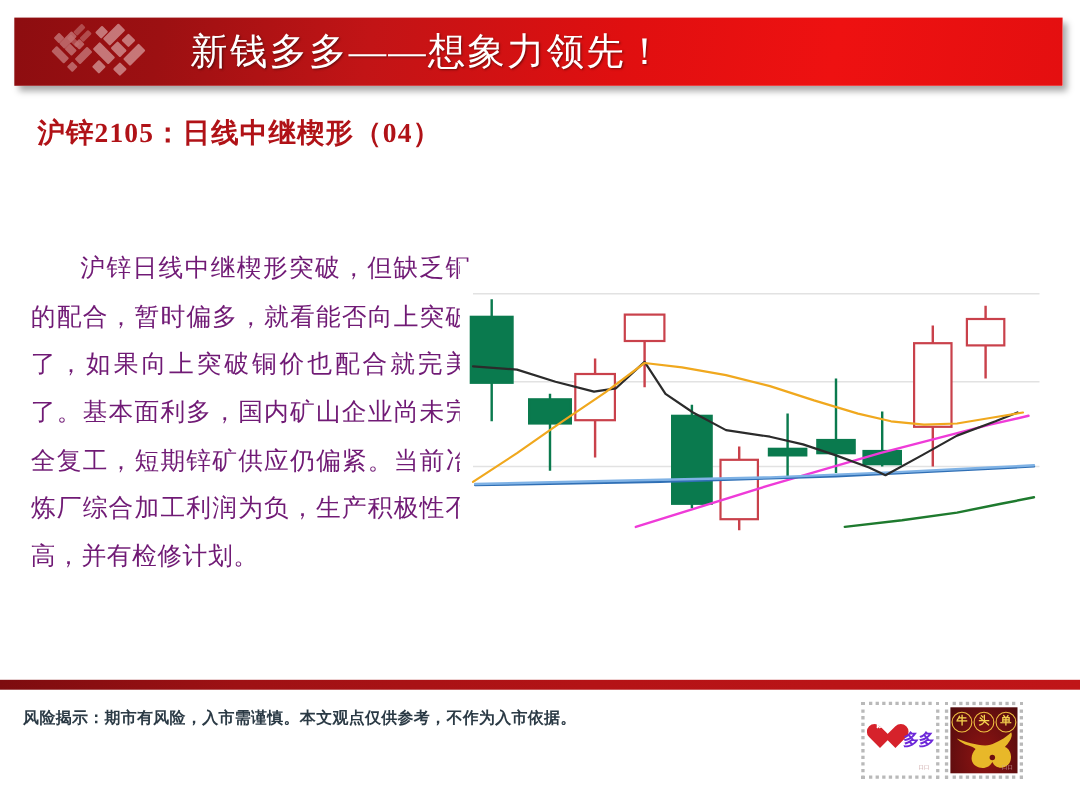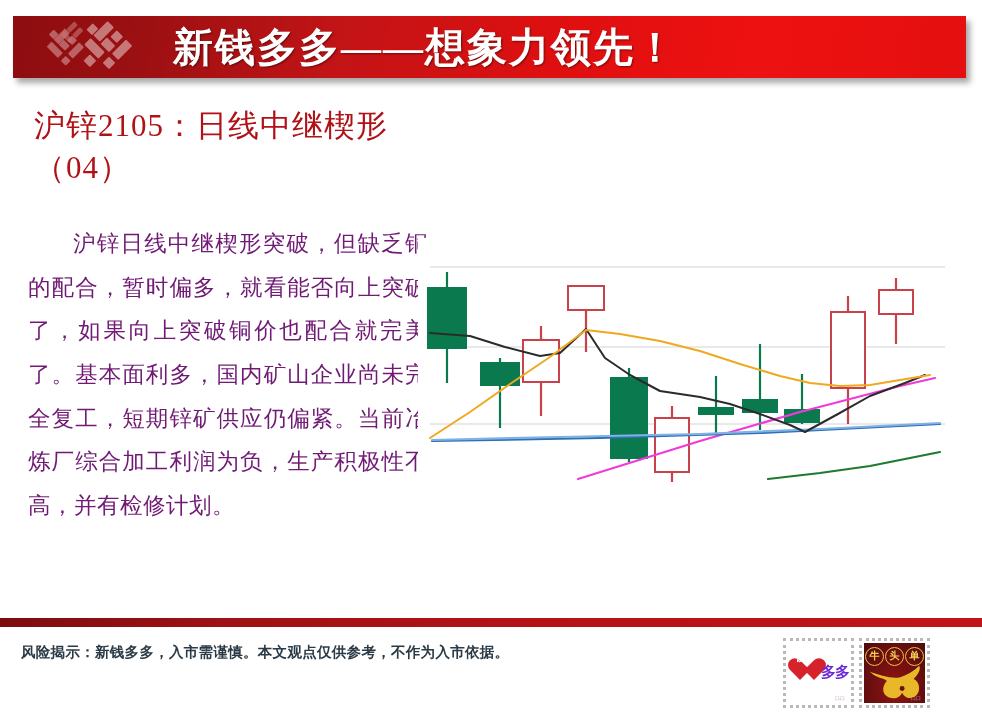--- a/index.html
+++ b/index.html
@@ -18,30 +18,30 @@
     position:absolute;left:13px;top:16px;width:953px;height:62px;
     background:linear-gradient(100deg,#8d0d10 0%,#9c1012 14%,#c21416 34%,#e00f10 58%,#ee1111 78%,#e40f10 100%);
     box-shadow:4px 5px 6px rgba(0,0,0,.35);
     overflow:hidden;
   }
   .knot{
     position:absolute;left:18px;top:4px;width:120px;height:56px;opacity:.55;
   }
   .banner-title{
     position:absolute;left:160px;top:50%;transform:translateY(-50%);
-    color:#fff;font-size:40px;font-weight:bold;letter-spacing:2px;
+    color:#fff;font-size:34px;font-weight:normal;letter-spacing:2px;
     font-family:"Liberation Serif","DejaVu Serif",serif;
     text-shadow:1px 1px 2px rgba(0,0,0,.45);
     white-space:nowrap;
   }
 
   
   .headline{
     position:absolute;left:34px;top:105px;width:400px;
-    color:#b01217;font-size:31px;font-weight:normal;line-height:1.35;
+    color:#b01217;font-size:25px;font-weight:bold;line-height:1.35;
     font-family:"Liberation Serif","DejaVu Serif",serif;
     letter-spacing:1px;
   }
 
   
   .body-text{
     position:absolute;left:28px;top:224px;width:400px;
     color:#701a75;font-size:22.5px;line-height:1.94;
     text-align:justify;text-indent:2em;
     font-family:Liberation Mono, monospace;
@@ -210,21 +210,21 @@
         <polyline points="578,479 700,441 800,412 900,386 935,378" fill="none" stroke="#ef3bd8" stroke-width="2.2" stroke-linecap="round" stroke-linejoin="round"></polyline>
         <polyline points="768,479 820,473 870,466 910,458 940,452" fill="none" stroke="#1e7a2e" stroke-width="2.2" stroke-linecap="round" stroke-linejoin="round"></polyline>
         <polyline points="432,441 600,438 760,433 880,427 940,424" fill="none" stroke="#2f6fb5" stroke-width="2.2" stroke-linecap="round" stroke-linejoin="round"></polyline>
         <polyline points="432,440 560,437 700,434 820,429 900,425 940,423" fill="none" stroke="#7fb2e5" stroke-width="2.2" stroke-linecap="round" stroke-linejoin="round"></polyline>
         <polyline points="430,333 470,336 505,347 540,356 560,353 586,329 605,358 630,375 660,391 700,397 730,404 760,414 790,425 805,432 838,414 870,396 905,383 925,375" fill="none" stroke="#2b2b2b" stroke-width="2" stroke-linecap="round" stroke-linejoin="round"></polyline>
         <polyline points="430,438 470,412 510,384 550,357 586,330 620,334 660,341 700,351 740,364 780,376 810,383 840,386 870,385 900,380 930,375" fill="none" stroke="#f0a81e" stroke-width="2" stroke-linecap="round" stroke-linejoin="round"></polyline>
       </svg>
   </div>
 
   <div class="footer-rule"></div>
-  <div class="disclaimer">风险揭示：新钱多多，入市需谨慎。本文观点仅供参考，不作为入市依据。</div>
+  <div class="disclaimer">风险揭示：期市有风险，入市需谨慎。本文观点仅供参考，不作为入市依据。</div>
 
   <div class="stamps">
     <div class="stamp stamp-a">
       <div class="stamp-inner">
         <div class="heart"></div>
         <div class="heart-char">钱</div>
         <div class="duoduo">多多</div>
         <div class="stamp-tiny">口口</div>
       </div>
     </div>

